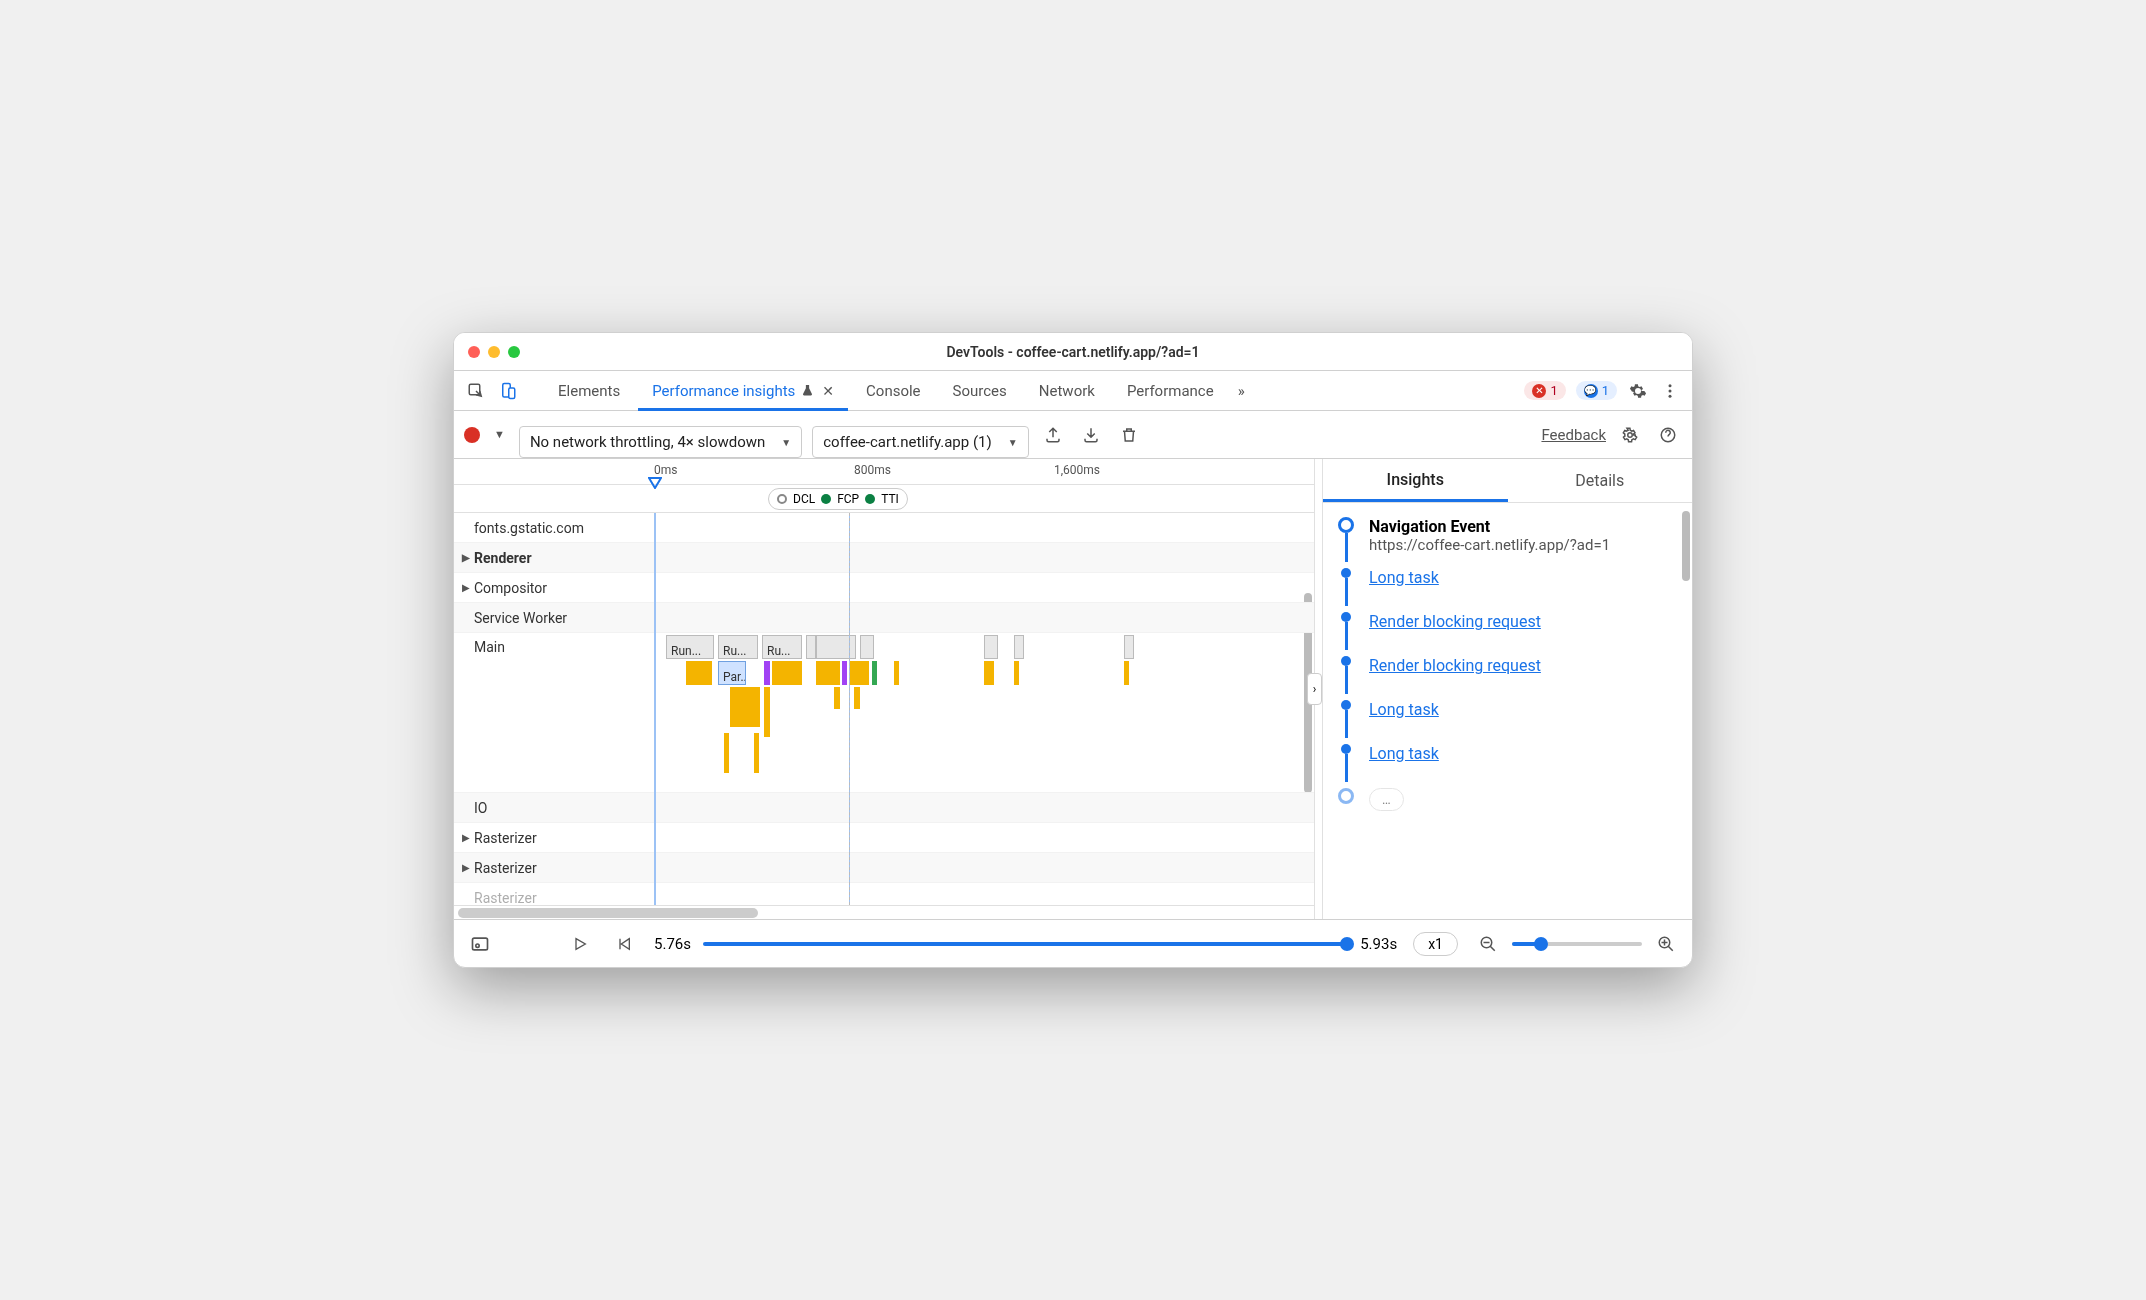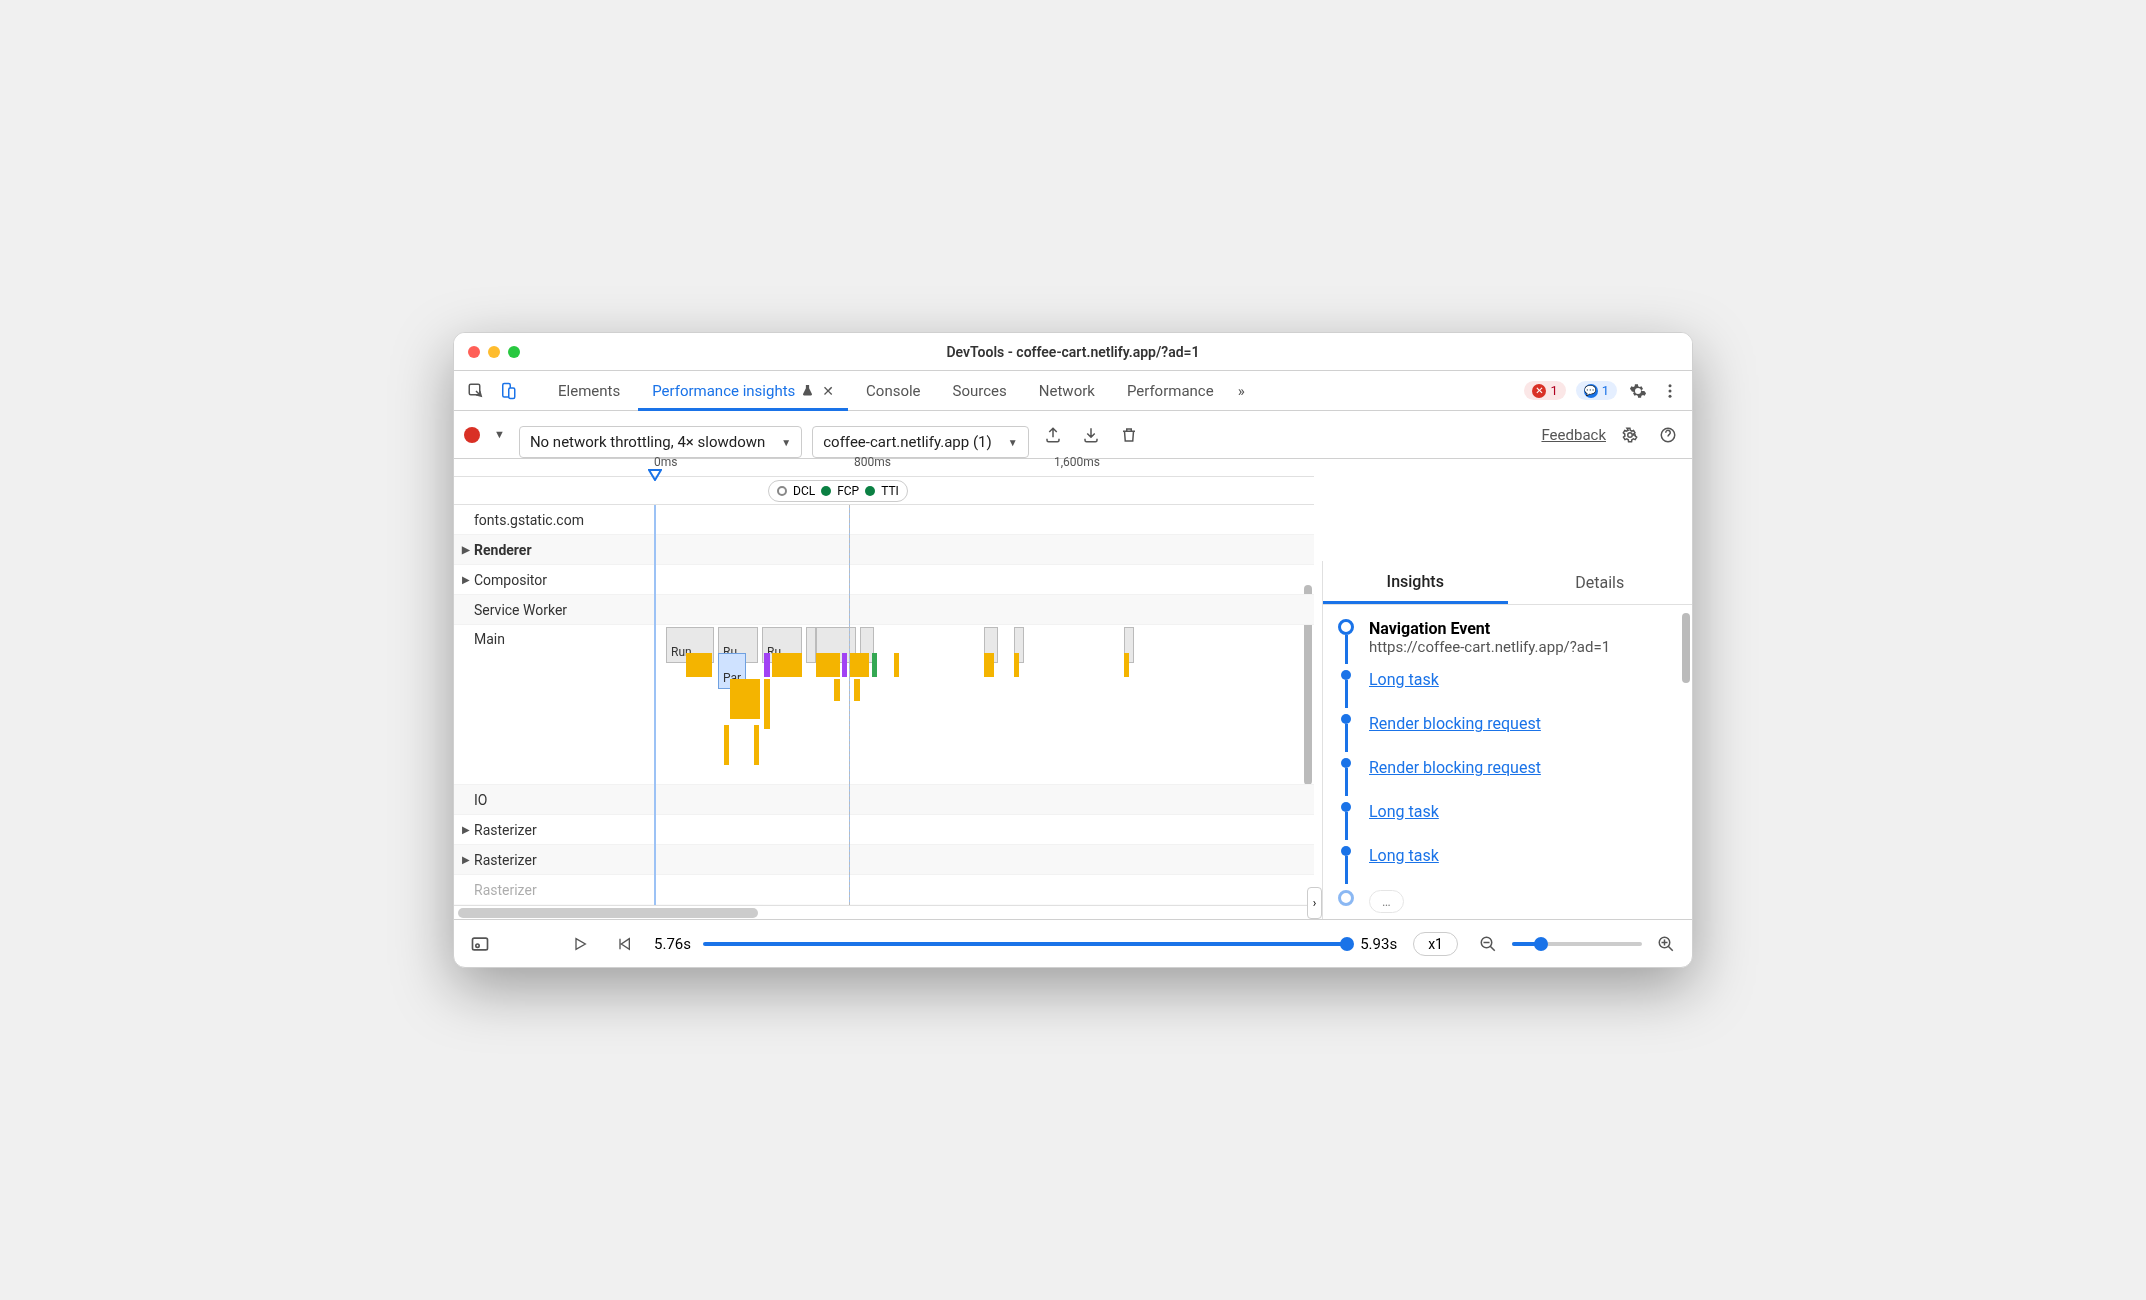--- a/index.html
+++ b/index.html
@@ -32,41 +32,41 @@
   .badge .sym { width:14px; height:14px; border-radius:50%; display:inline-flex; align-items:center; justify-content:center; font-size:10px; color:#fff;}
   .badge.err .sym{ background:#d93025;} .badge.msg .sym{background:#1a73e8;}
   
   .toolbar { height:48px; display:flex; align-items:center; border-bottom:1px solid #d0d0d0; padding:0 10px; gap:10px; }
   .rec-dot { width:16px; height:16px; border-radius:50%; background:#d93025; cursor:pointer;}
   .chev { font-size:11px; color:#555; cursor:pointer; padding:4px;}
   .select { border:1px solid #ccc; border-radius:4px; height:32px; display:flex; align-items:center; padding:0 10px; font-size:15px; color:#222; gap:16px; cursor:pointer; background:#fff;margin-top:15px;}
   .select .tri { font-size:10px; color:#555;}
   .link-u { color:#555; text-decoration:underline; font-size:15px; cursor:pointer;}
   
-  .main { display:flex; height:460px; position:relative;align-items:flex-end;}
+  .main { display:flex; height:460px; position:relative;}
   .timeline-pane { flex:1; display:flex; flex-direction:column; position:relative; overflow:hidden;}
   .gutter { width:8px; background:#fff; border-left:1px solid #e0e0e0; display:flex; align-items:center; justify-content:center;}
   .gutter .expand { width:16px; height:32px; border:1px solid #ccc; border-radius:4px; background:#fff; display:flex; align-items:center; justify-content:center; font-size:12px; cursor:pointer; margin-left:-8px; z-index:5; position:relative;}
   .insights-pane { width:370px; border-left:1px solid #e0e0e0; display:flex; flex-direction:column; position:relative;}
   
   .ruler { height:26px; border-bottom:1px solid #e0e0e0; position:relative; font-size:12px; color:#555;}
   .ruler .tick { position:absolute; top:4px; }
   .marker-row { height:28px; border-bottom:1px solid #e0e0e0; position:relative;}
   .marker-pill { position:absolute; top:3px; height:22px; border:1px solid #ccc; border-radius:12px; background:#fff; display:flex; align-items:center; padding:0 8px; font-size:12px; gap:6px;}
   .mdot{width:10px;height:10px;border-radius:50%;}
   .mdot.grey-ring{border:2px solid #888;background:transparent;}
   .mdot.green{background:#0b8043;}
   .tracks { flex:1; overflow:auto; position:relative; font-size:14px; color:#333;}
   .trackrow { height:30px; display:flex; align-items:center; border-bottom:1px solid #f2f2f2; padding-left:8px; position:relative;}
   .trackrow .caret { width:12px; display:inline-block; color:#555; font-size:10px;}
   .trackrow.bold { font-weight:700;}
   .trackrow.alt { background:#f8f8f8;}
   .vline { position:absolute; top:0; bottom:0; width:2px; background:#9cc2f5; z-index:2;}
   .vline.dash { width:0; border-left:1px dashed #bbb;}
-  .task { position:absolute; height:24px; background:#e8e8e8; border:1px solid #bbb; font-size:12px; padding:17px 4px; overflow:hidden; white-space:nowrap; color:#333;}
+  .task { position:absolute; height:24px; background:#e8e8e8; border:1px solid #bbb; font-size:12px; padding:8px 4px; overflow:hidden; white-space:nowrap; color:#333;}
   .task.blue { background:#cfe2ff; border-color:#6fa0e0;}
   .bar { position:absolute; background:#f4b400; }
   .bar.g { background:#34a853;} .bar.p{background:#a142f4;}
   .hscroll { height:14px; border-top:1px solid #e0e0e0; position:relative;}
   .hscroll .thumb{position:absolute; left:4px; top:2px; height:10px; width:300px; background:#ccc; border-radius:5px;}
   .vscrollbar{position:absolute;right:2px;top:80px;width:8px;height:200px;background:#bbb;border-radius:4px;}
   
   .ins-tabs { display:flex; height:44px; border-bottom:1px solid #e0e0e0; }
   .ins-tab { flex:1; display:flex; align-items:center; justify-content:center; font-size:16px; color:#555; cursor:pointer;}
   .ins-tab.active { color:#222; font-weight:500; border-bottom:3px solid #1a73e8;}

